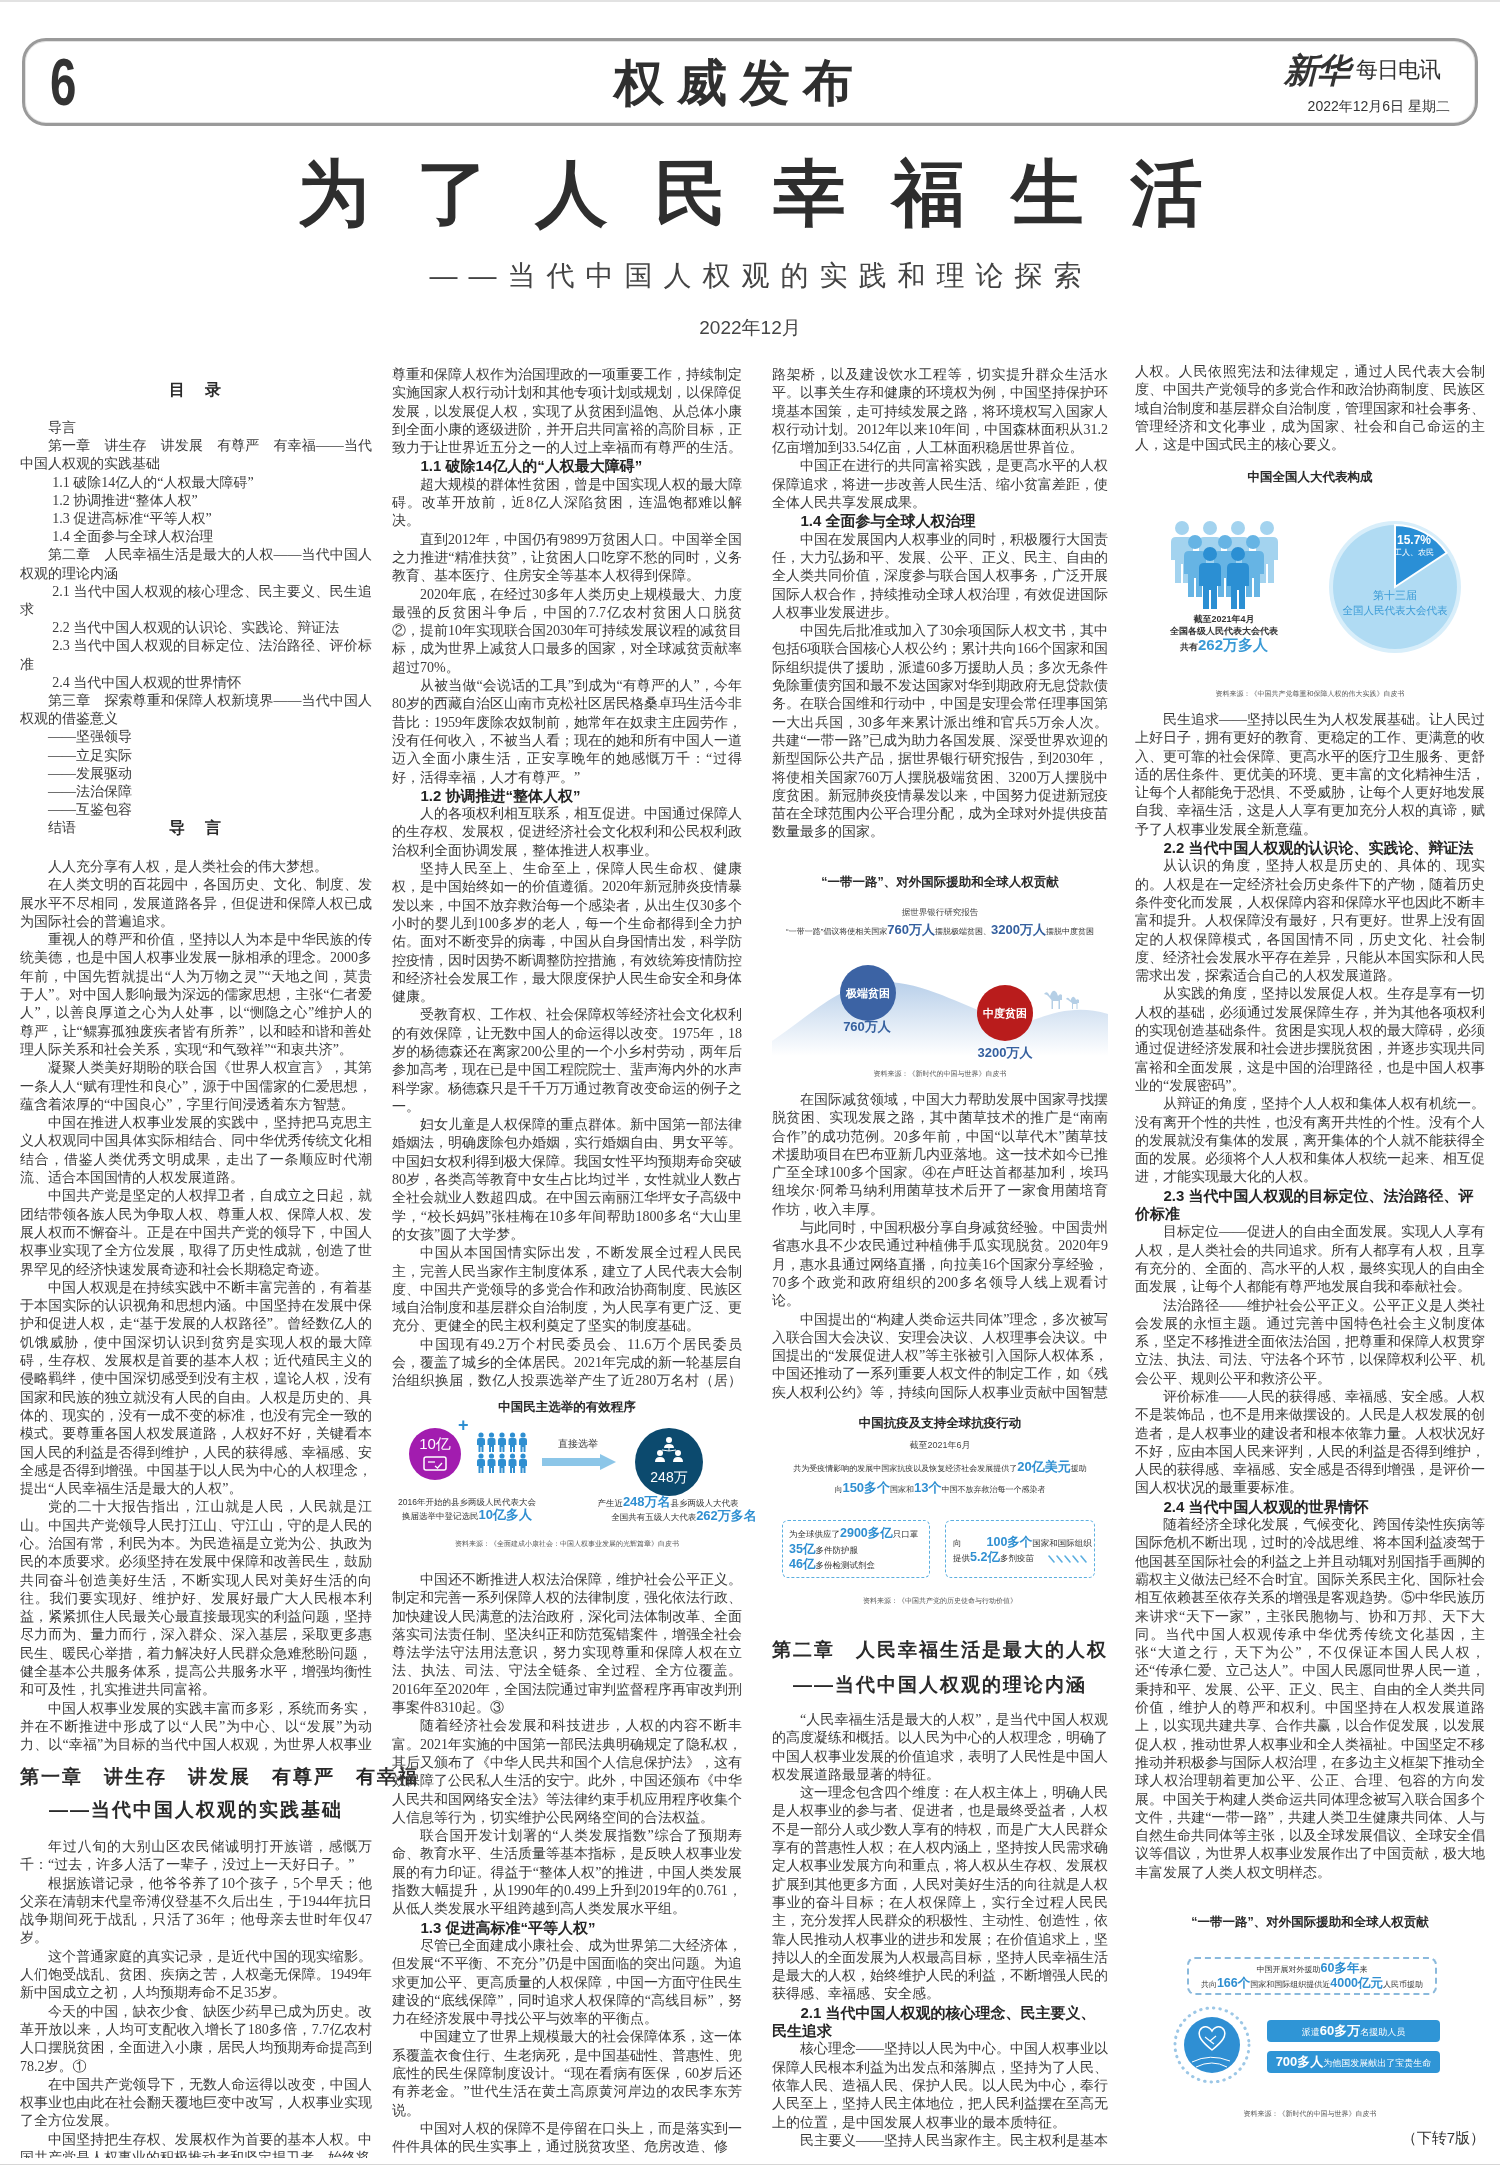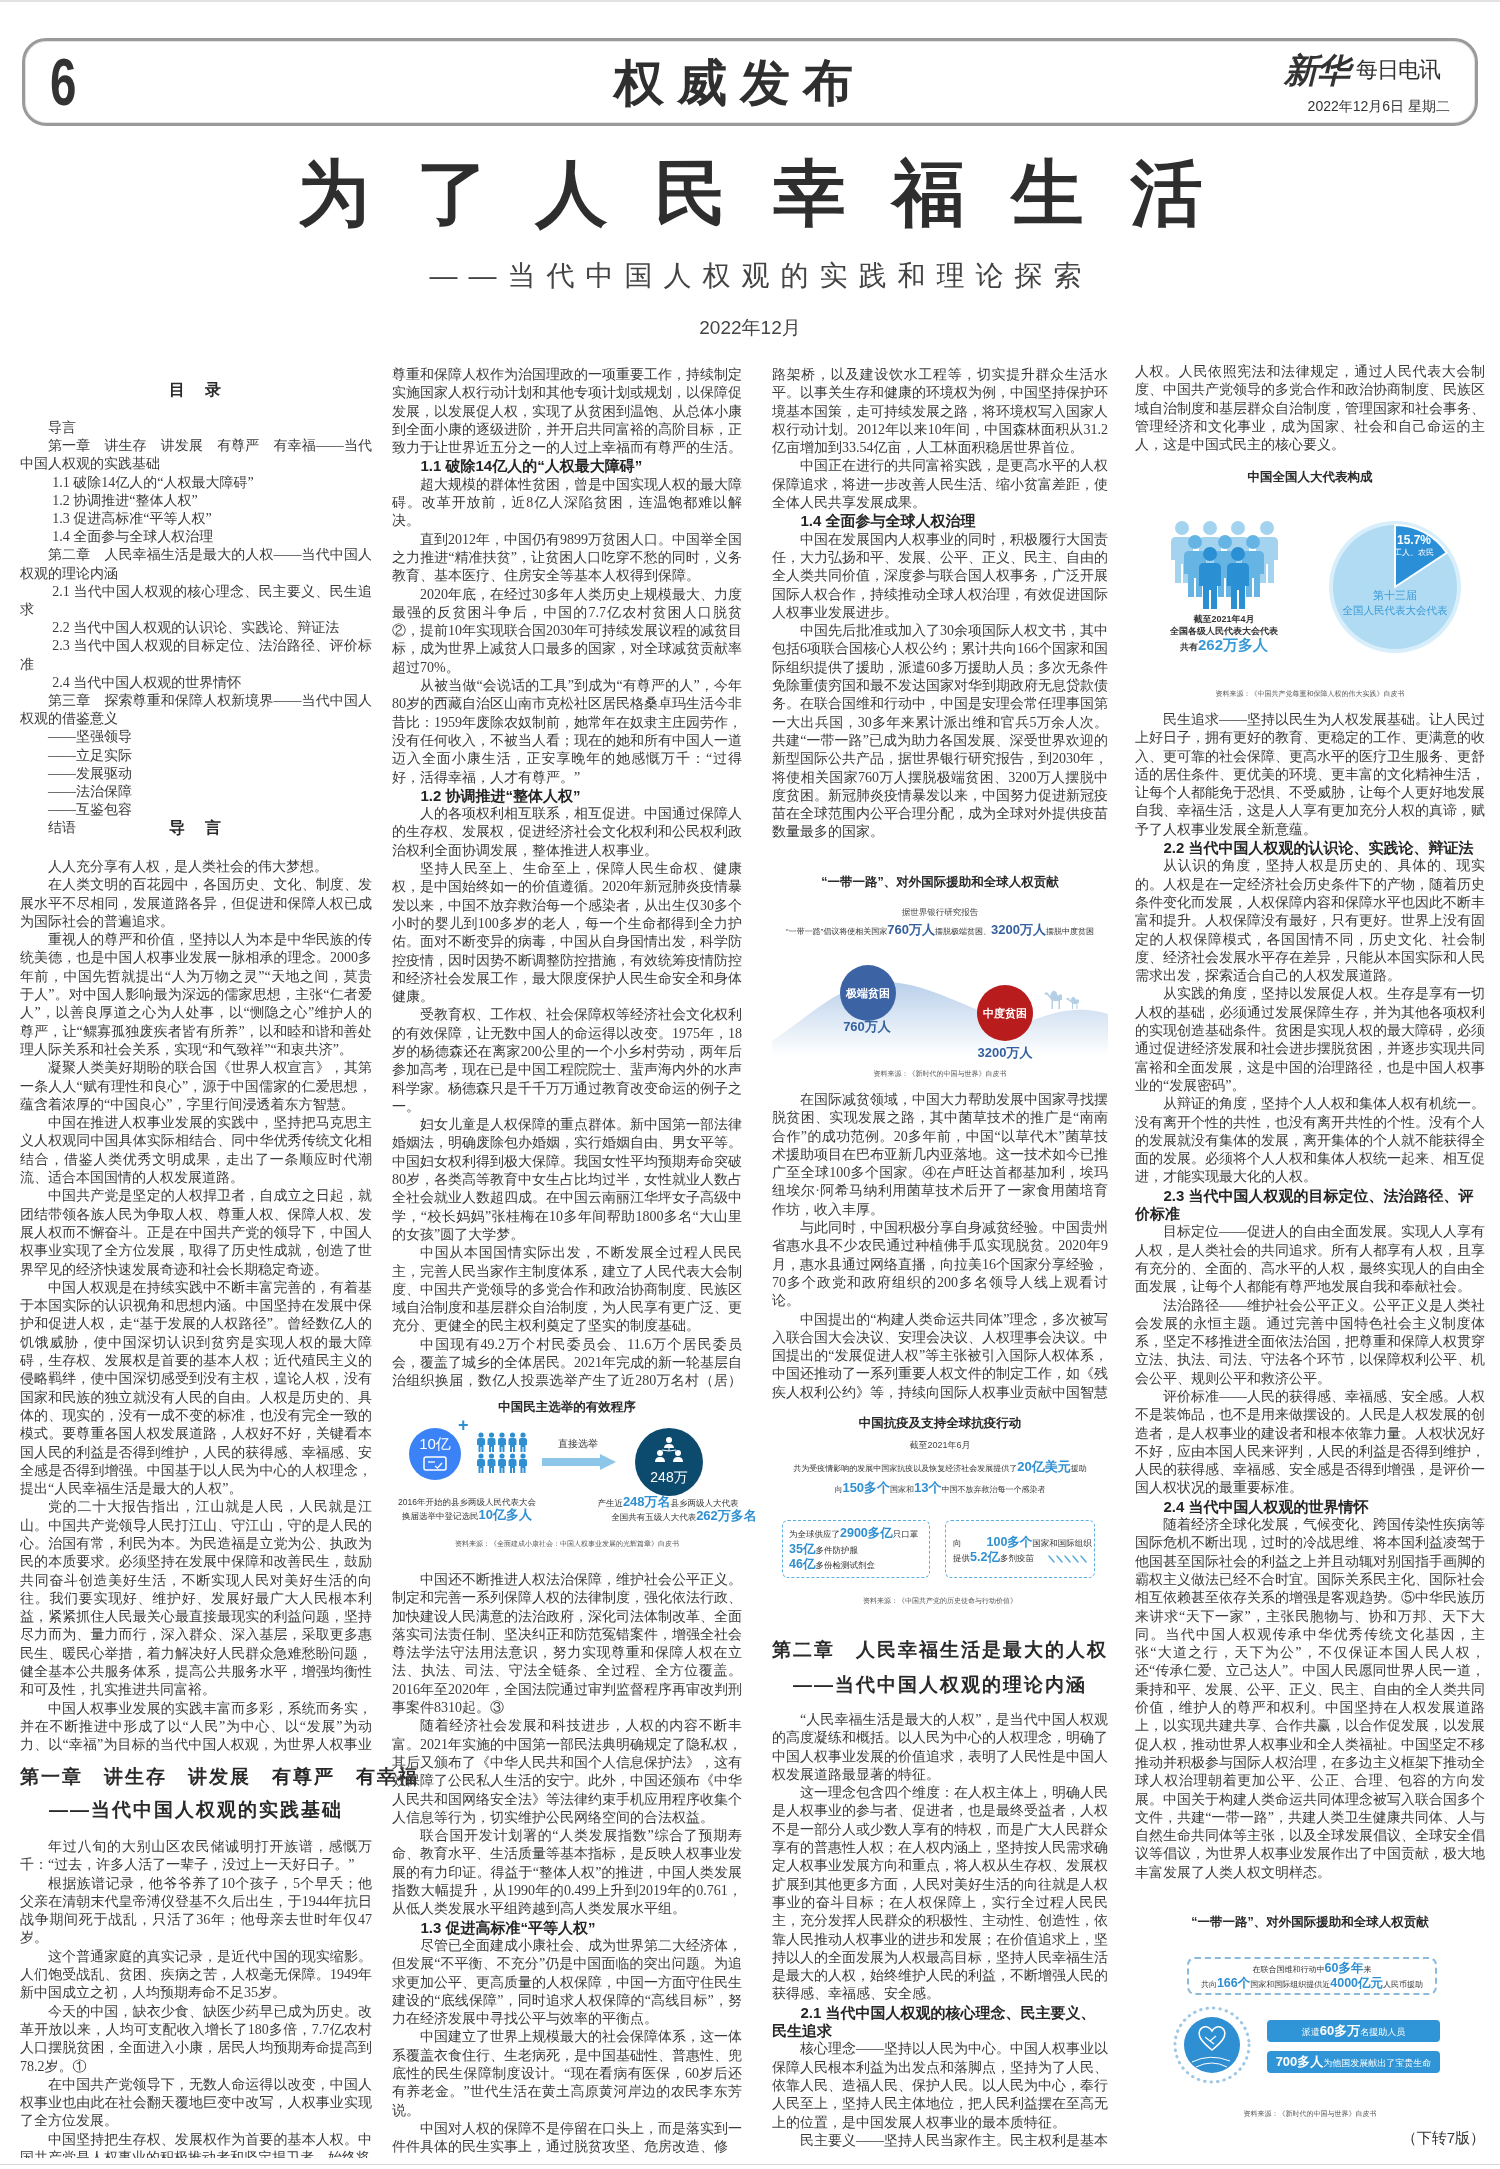--- a/index.html
+++ b/index.html
@@ -132,21 +132,21 @@
   <p>人的各项权利相互联系，相互促进。中国通过保障人的生存权、发展权，促进经济社会文化权利和公民权利政治权利全面协调发展，整体推进人权事业。</p>
   <p>坚持人民至上、生命至上，保障人民生命权、健康权，是中国始终如一的价值遵循。2020年新冠肺炎疫情暴发以来，中国不放弃救治每一个感染者，从出生仅30多个小时的婴儿到100多岁的老人，每一个生命都得到全力护佑。面对不断变异的病毒，中国从自身国情出发，科学防控疫情，因时因势不断调整防控措施，有效统筹疫情防控和经济社会发展工作，最大限度保护人民生命安全和身体健康。</p>
   <p>受教育权、工作权、社会保障权等经济社会文化权利的有效保障，让无数中国人的命运得以改变。1975年，18岁的杨德森还在离家200公里的一个小乡村劳动，两年后参加高考，现在已是中国工程院院士、蜚声海内外的水声科学家。杨德森只是千千万万通过教育改变命运的例子之一。</p>
   <p>妇女儿童是人权保障的重点群体。新中国第一部法律婚姻法，明确废除包办婚姻，实行婚姻自由、男女平等。中国妇女权利得到极大保障。我国女性平均预期寿命突破80岁，各类高等教育中女生占比均过半，女性就业人数占全社会就业人数超四成。在中国云南丽江华坪女子高级中学，“校长妈妈”张桂梅在10多年间帮助1800多名“大山里的女孩”圆了大学梦。</p>
   <p>中国从本国国情实际出发，不断发展全过程人民民主，完善人民当家作主制度体系，建立了人民代表大会制度、中国共产党领导的多党合作和政治协商制度、民族区域自治制度和基层群众自治制度，为人民享有更广泛、更充分、更健全的民主权利奠定了坚实的制度基础。</p>
   <p>中国现有49.2万个村民委员会、11.6万个居民委员会，覆盖了城乡的全体居民。2021年完成的新一轮基层自治组织换届，数亿人投票选举产生了近280万名村（居）委会成员。陕西省榆林市郭家伙场村村委会主任高建忠说，现在群众对民主权利的珍视超乎想象，“不少村民从上百公里外赶回来，认认真真投上庄严一票”。</p>
 </div>
 
 <div class="info" style="left:392px;top:1392px;width:350px;height:160px;">
   <div class="t" style="top:7px;">中国民主选举的有效程序</div>
-  <div class="circ" style="left:17px;top:36px;width:52px;height:52px;background:#3b82f6;">
+  <div class="circ" style="left:17px;top:36px;width:52px;height:52px;background:#a21caf;">
     <span style="position:absolute;left:0;top:7px;width:100%;text-align:center;color:#fff;font-size:15px;line-height:18px;">10亿</span>
     <svg style="position:absolute;left:14px;top:28px;" width="24" height="15" viewBox="0 0 24 15">
       <rect x="1" y="1" width="22" height="13" rx="2" fill="none" stroke="#fff" stroke-width="1.5"></rect>
       <line x1="5" y1="6" x2="12" y2="6" stroke="#fff" stroke-width="1.3"></line>
       <polyline points="12,10 14.5,12 19,7" fill="none" stroke="#fff" stroke-width="1.3"></polyline>
     </svg>
   </div>
   <span style="position:absolute;left:66px;top:24px;font-size:18px;font-weight:bold;color:#2f8fd1;line-height:18px;">+</span>
   <svg style="position:absolute;left:84px;top:40px;" width="52" height="42" viewBox="0 0 52 42">
     <defs>
@@ -366,21 +366,21 @@
   <p>法治路径——维护社会公平正义。公平正义是人类社会发展的永恒主题。通过完善中国特色社会主义制度体系，坚定不移推进全面依法治国，把尊重和保障人权贯穿立法、执法、司法、守法各个环节，以保障权利公平、机会公平、规则公平和救济公平。</p>
   <p>评价标准——人民的获得感、幸福感、安全感。人权不是装饰品，也不是用来做摆设的。人民是人权发展的创造者，是人权事业的建设者和根本依靠力量。人权状况好不好，应由本国人民来评判，人民的利益是否得到维护，人民的获得感、幸福感、安全感是否得到增强，是评价一国人权状况的最重要标准。</p>
   <div class="h">2.4 当代中国人权观的世界情怀</div>
   <p>随着经济全球化发展，气候变化、跨国传染性疾病等国际危机不断出现，过时的冷战思维、将本国利益凌驾于他国甚至国际社会的利益之上并且动辄对别国指手画脚的霸权主义做法已经不合时宜。国际关系民主化、国际社会相互依赖甚至依存关系的增强是客观趋势。⑤中华民族历来讲求“天下一家”，主张民胞物与、协和万邦、天下大同。当代中国人权观传承中华优秀传统文化基因，主张“大道之行，天下为公”，不仅保证本国人民人权，还“传承仁爱、立己达人”。中国人民愿同世界人民一道，秉持和平、发展、公平、正义、民主、自由的全人类共同价值，维护人的尊严和权利。中国坚持在人权发展道路上，以实现共建共享、合作共赢，以合作促发展，以发展促人权，推动世界人权事业和全人类福祉。中国坚定不移推动并积极参与国际人权治理，在多边主义框架下推动全球人权治理朝着更加公平、公正、合理、包容的方向发展。中国关于构建人类命运共同体理念被写入联合国多个文件，共建“一带一路”，共建人类卫生健康共同体、人与自然生命共同体等主张，以及全球发展倡议、全球安全倡议等倡议，为世界人权事业发展作出了中国贡献，极大地丰富发展了人类人权文明样态。</p>
 </div>
 
 <div class="info" style="left:1135px;top:1900px;width:350px;height:225px;">
   <div class="t" style="top:14px;">“一带一路”、对外国际援助和全球人权贡献</div>
   <div class="dash-box" style="left:52px;top:57px;width:250px;height:38px;border:2px dashed #8ab9dc;border-radius:8px;">
     <div class="ln" style="left:0;top:2px;width:100%;font-size:8px;line-height:15px;">
-      <span>在联合国维和行动中</span><span class="big" style="font-size:12.5px;">60多年</span><span>来</span>
+      <span>中国开展对外援助</span><span class="big" style="font-size:12.5px;">60多年</span><span>来</span>
     </div>
     <div class="ln" style="left:0;top:17px;width:100%;font-size:8px;line-height:15px;">
       <span>共向</span><span class="big" style="font-size:12.5px;">166个</span><span>国家和国际组织提供近</span><span class="big" style="font-size:12.5px;">4000亿元</span><span>人民币援助</span>
     </div>
   </div>
   <svg style="position:absolute;left:37px;top:105px;" width="80" height="80" viewBox="0 0 80 80">
     <circle cx="40" cy="40" r="37" fill="none" stroke="#9cc7e6" stroke-width="3" stroke-dasharray="0.5 6" stroke-linecap="round"></circle>
     <circle cx="40" cy="40" r="28" fill="#2f8fd3"></circle>
     <path d="M40,45 C30,37 25,31 28,25 C31,20 37,21 40,26 C43,21 49,20 52,25 C55,31 50,37 40,45 Z" fill="none" stroke="#fff" stroke-width="1.5"></path>
     <path d="M33,32 L38,36 L44,31 M38,36 L42,39" fill="none" stroke="#fff" stroke-width="1.2"></path>

